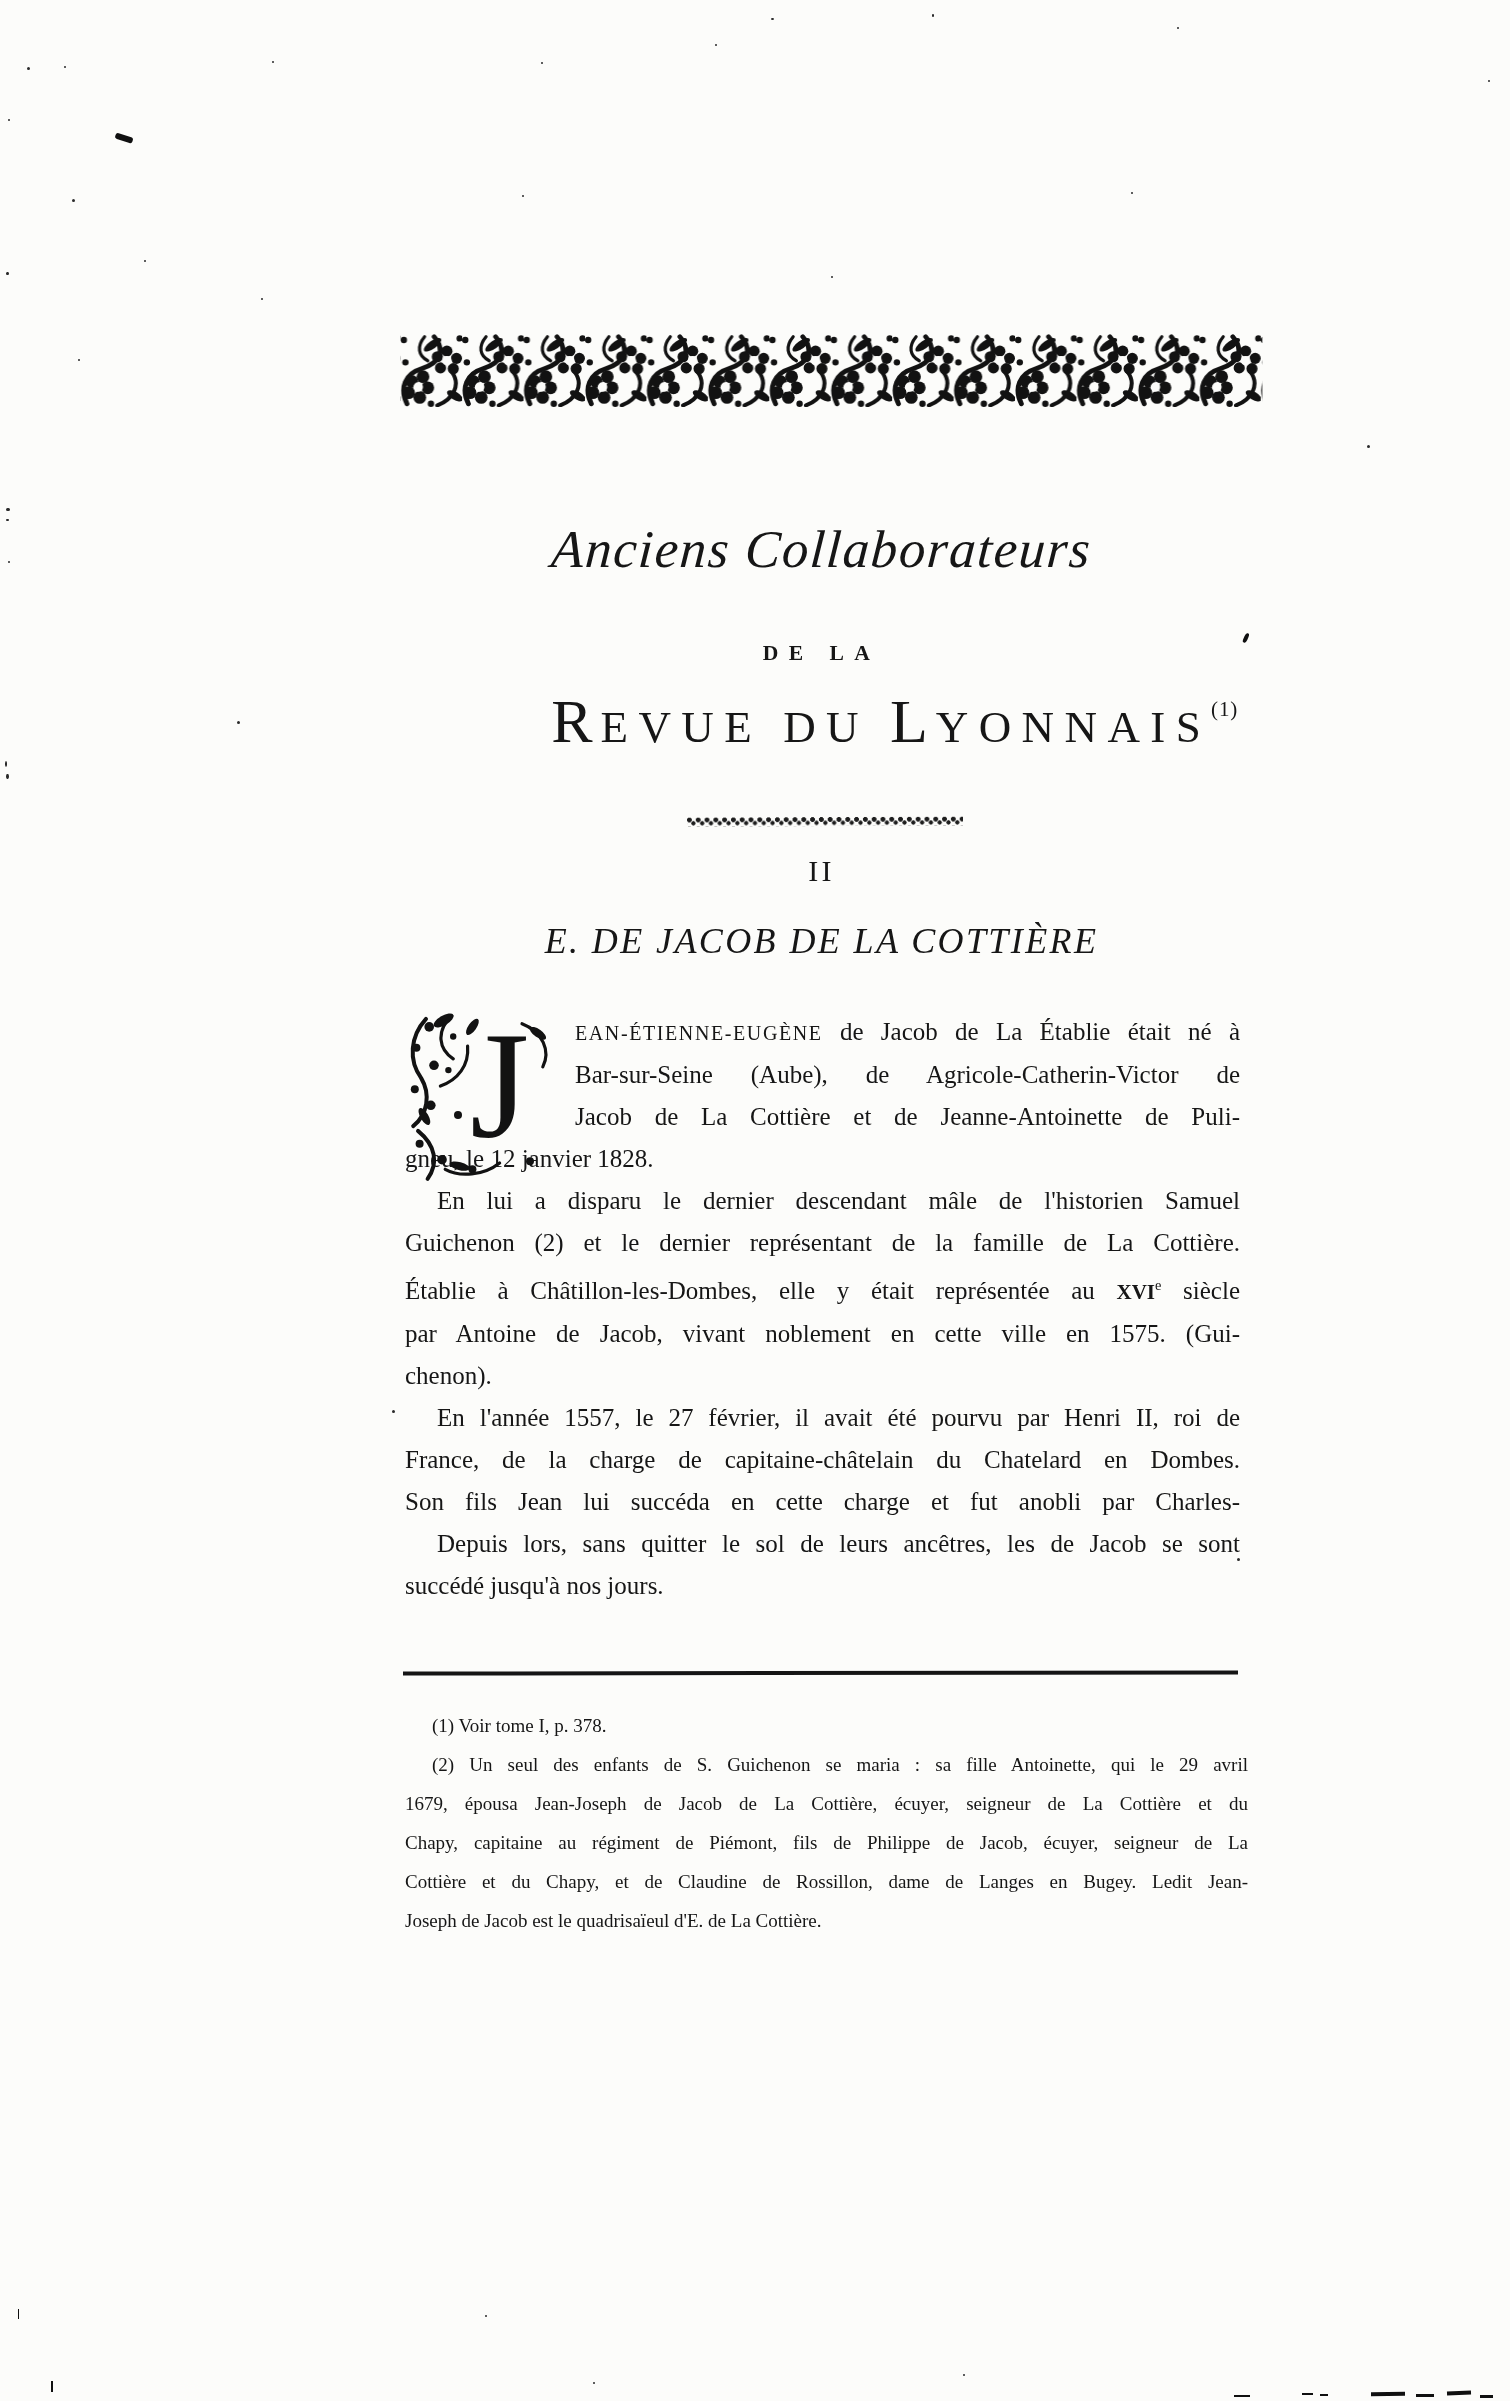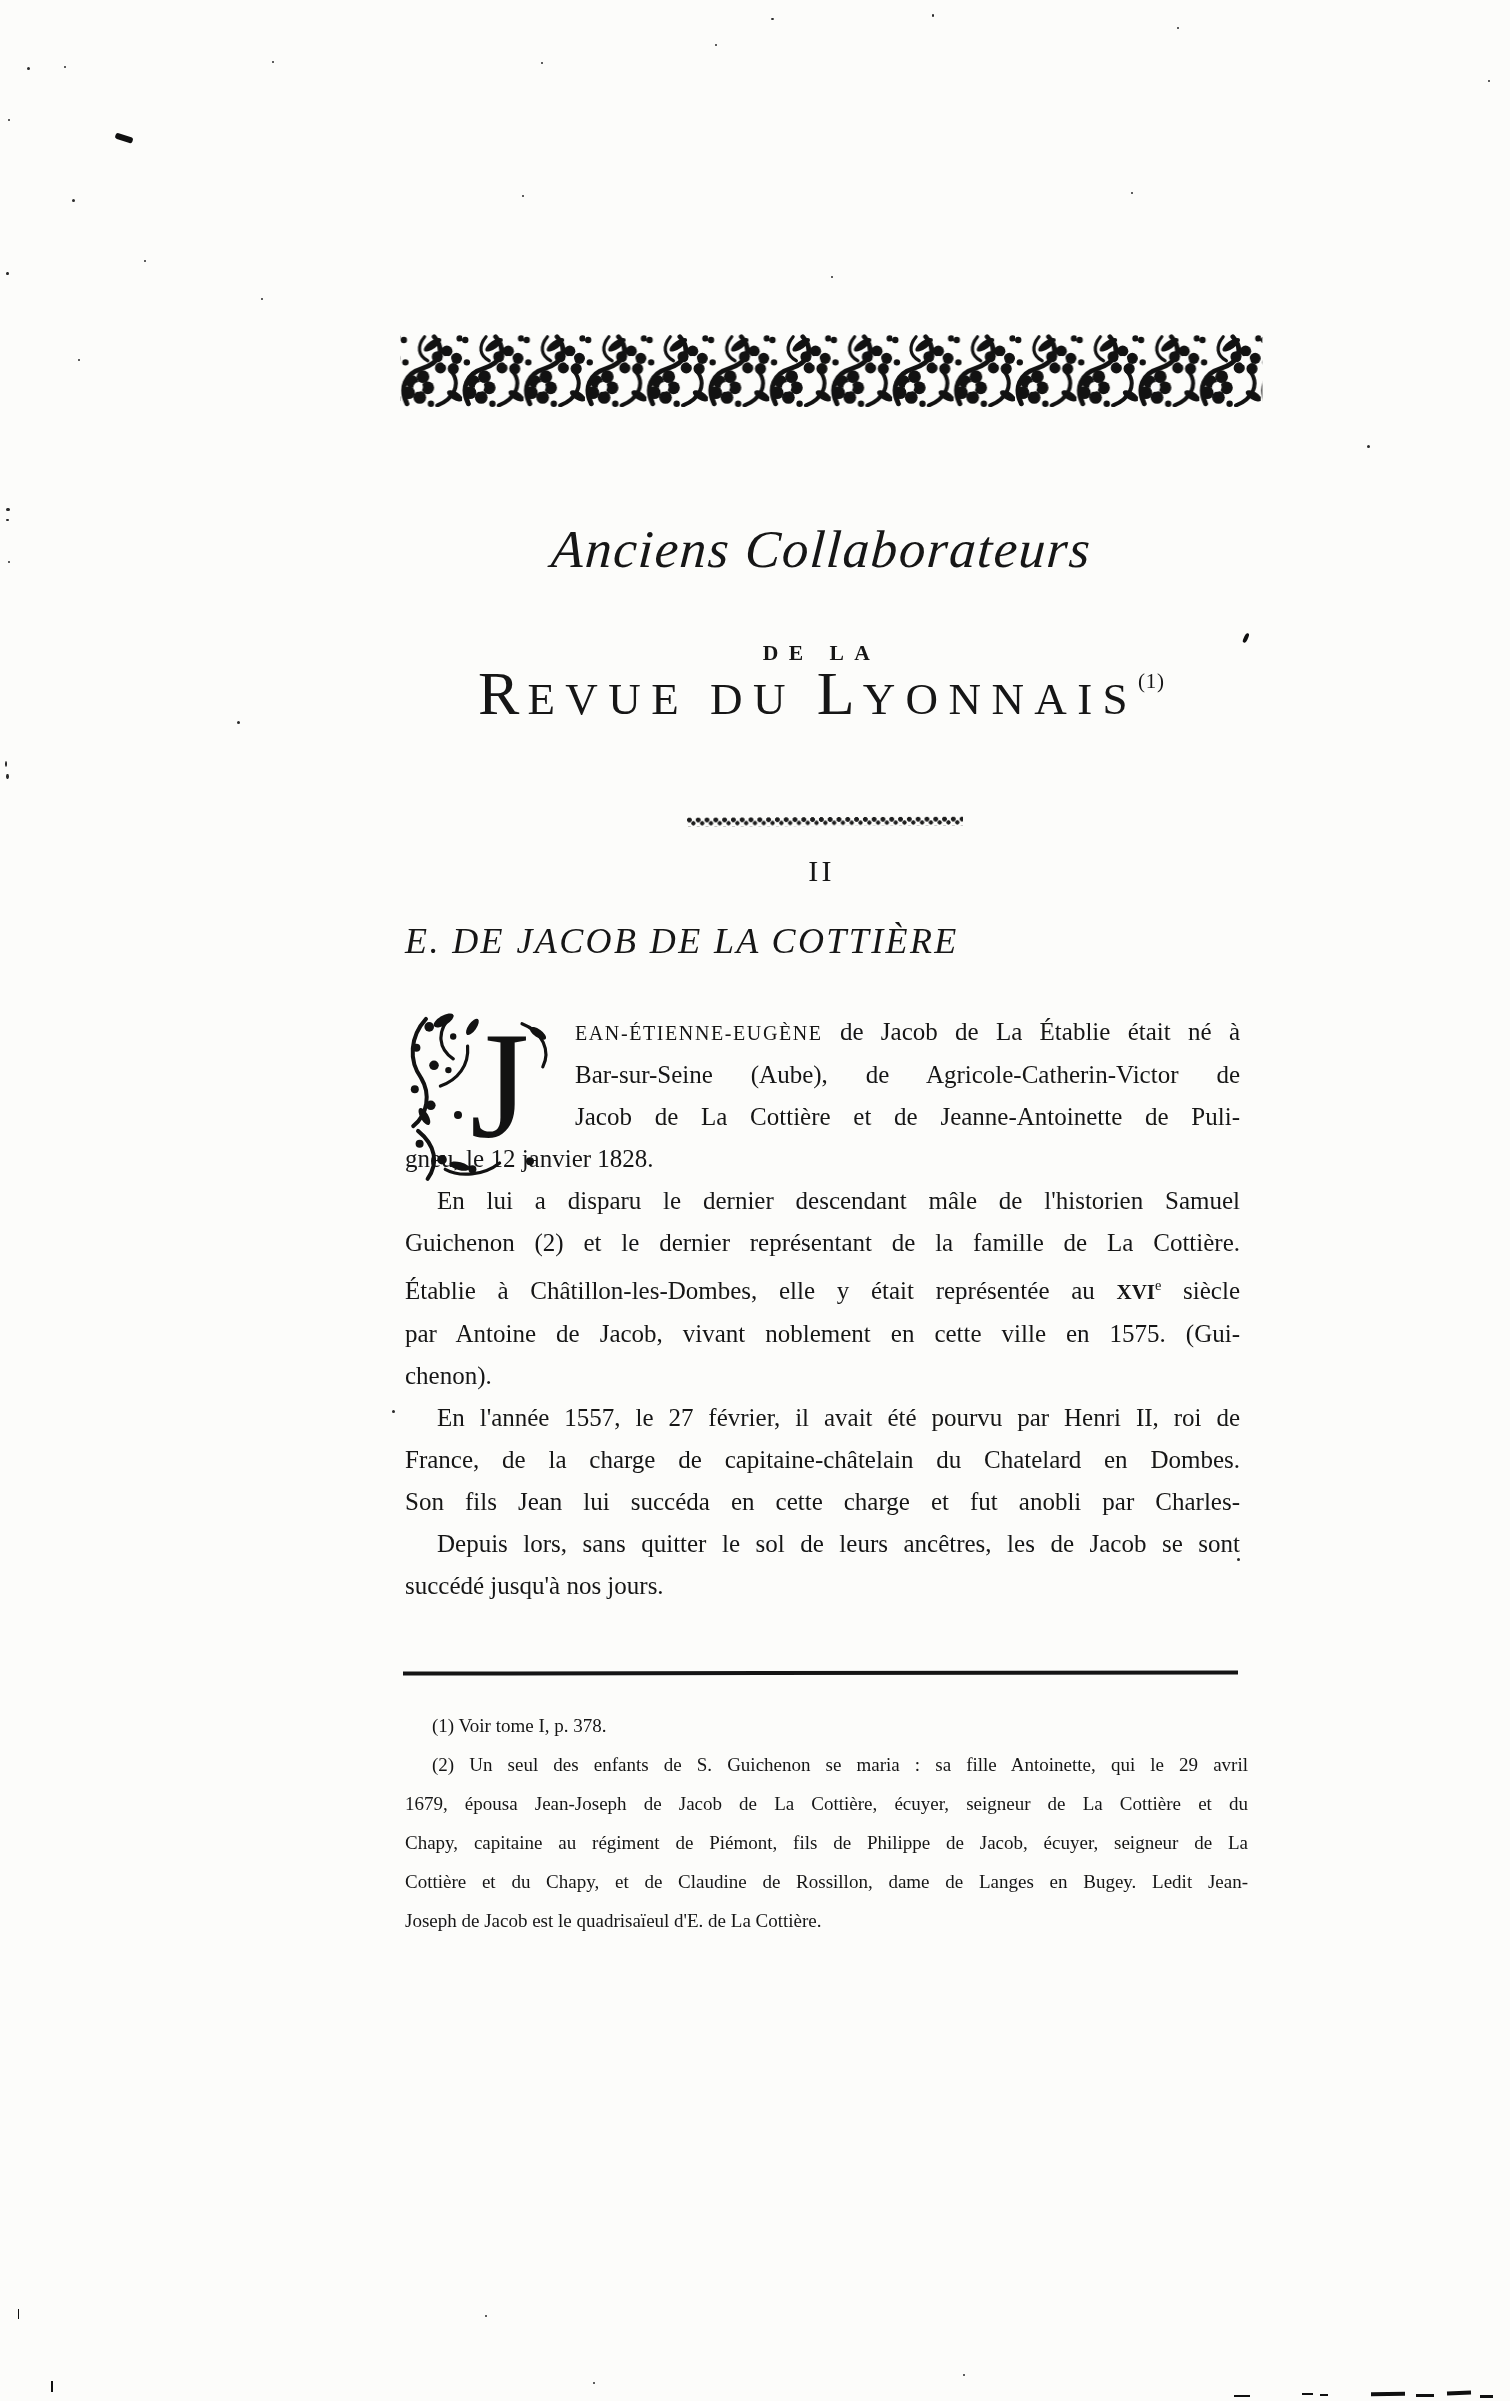--- a/index.html
+++ b/index.html
@@ -17,43 +17,43 @@
   .title-script{
     position:absolute;left:405px;top:519px;width:833px;
     text-align:center;font-style:italic;font-size:53px;
     letter-spacing:1.6px;transform:skewX(-4deg);
   }
   .dela{
     position:absolute;left:405px;top:641px;width:833px;
     text-align:center;font-size:21.6px;letter-spacing:10.4px;font-weight:bold;
   }
   .journal{
-    position:absolute;left:405px;top:658px;width:833px;
-    text-align:center;font-size:45px;letter-spacing:10.4px;white-space:nowrap;
+    position:absolute;left:405px;top:686px;width:833px;
+    text-align:right;font-size:45px;letter-spacing:10.4px;white-space:nowrap;
   }
   .journal .big{font-size:62px;letter-spacing:8px;}
   .journal .word{margin-left:21px;}
   .journal .word:first-child{margin-left:0;}
   .journal sup{font-size:21px;letter-spacing:0.8px;vertical-align:26px;}
   .divider{
     position:absolute;left:687px;top:817px;width:276px;height:8.8px;
     background-image:
       radial-gradient(circle at 2.4px 2.4px,#1d1d1d 2.1px,transparent 2.7px),
       radial-gradient(circle at 2.4px 2.4px,#1d1d1d 1.8px,transparent 2.4px);
     background-size:8.8px 8.8px,8.8px 8.8px;
     background-position:0 0,4px 3.2px;
     transform:rotate(-0.2deg);
   }
   .sec-num{
     position:absolute;left:405px;top:854px;width:833px;
     text-align:center;font-size:30px;letter-spacing:3.2px;
   }
   .heading{
     position:absolute;left:405px;top:920px;width:833px;
-    font-style:italic;font-size:36px;letter-spacing:2.4px;
+    text-align:center;font-style:italic;font-size:36px;letter-spacing:2.4px;
   }
   
   .body-text{
     position:absolute;left:405px;top:1011px;width:835px;
     font-size:25px;line-height:42px;
   }
   .line{text-align:justify;text-align-last:justify;}
   .line.end{text-align-last:left;}
   .line.ind{text-indent:32px;}
   .sc-lead{font-size:20px;letter-spacing:1.6px;}

